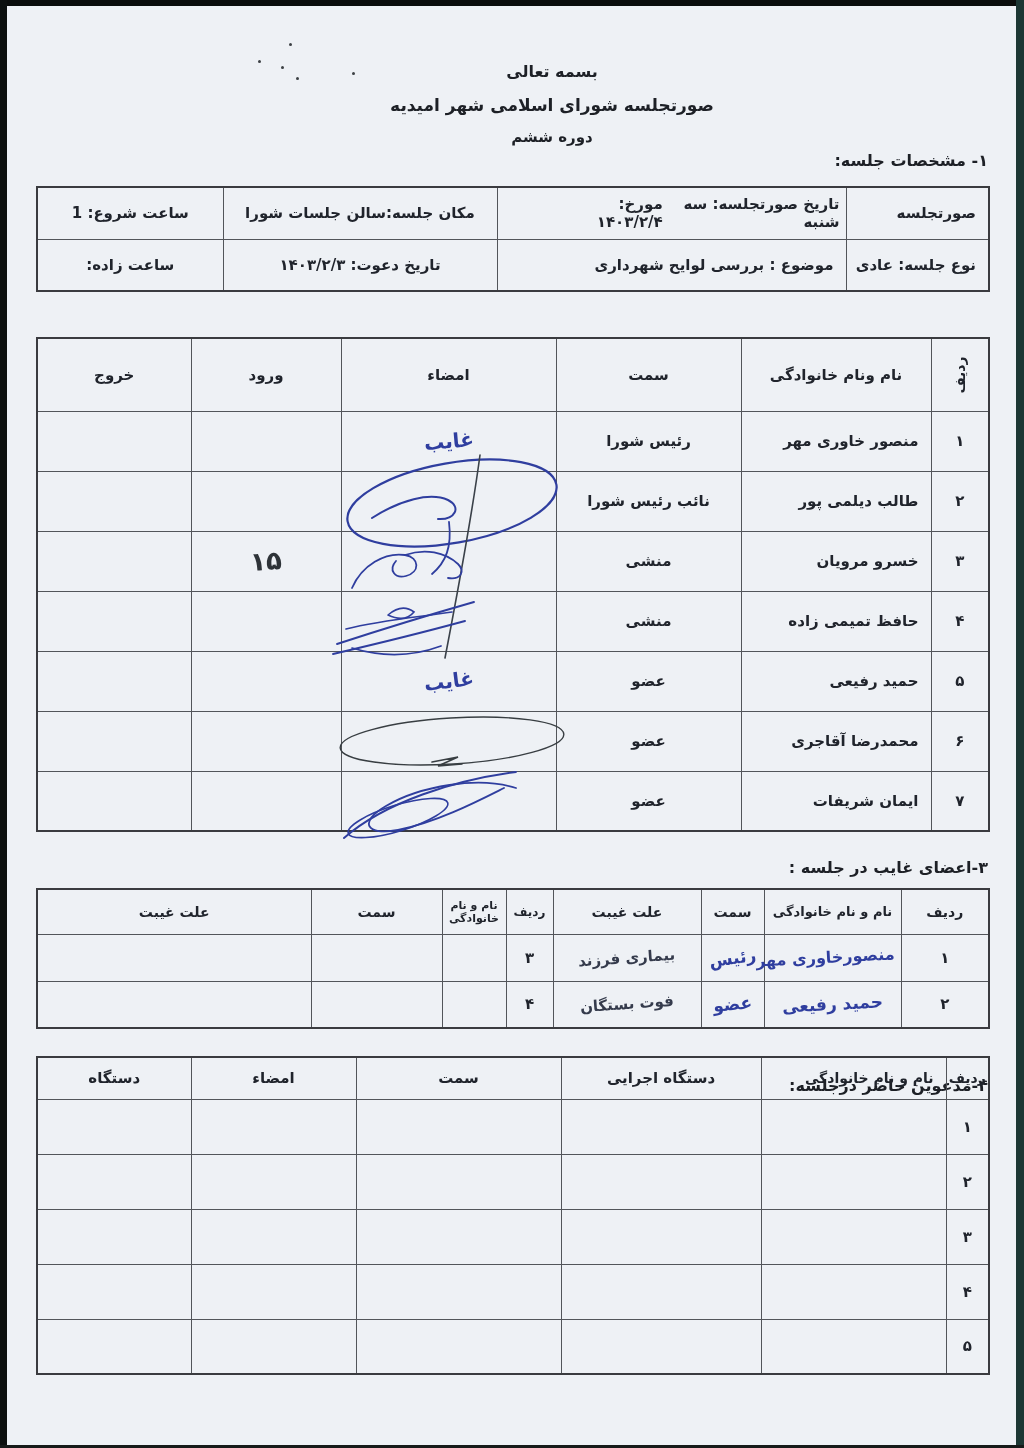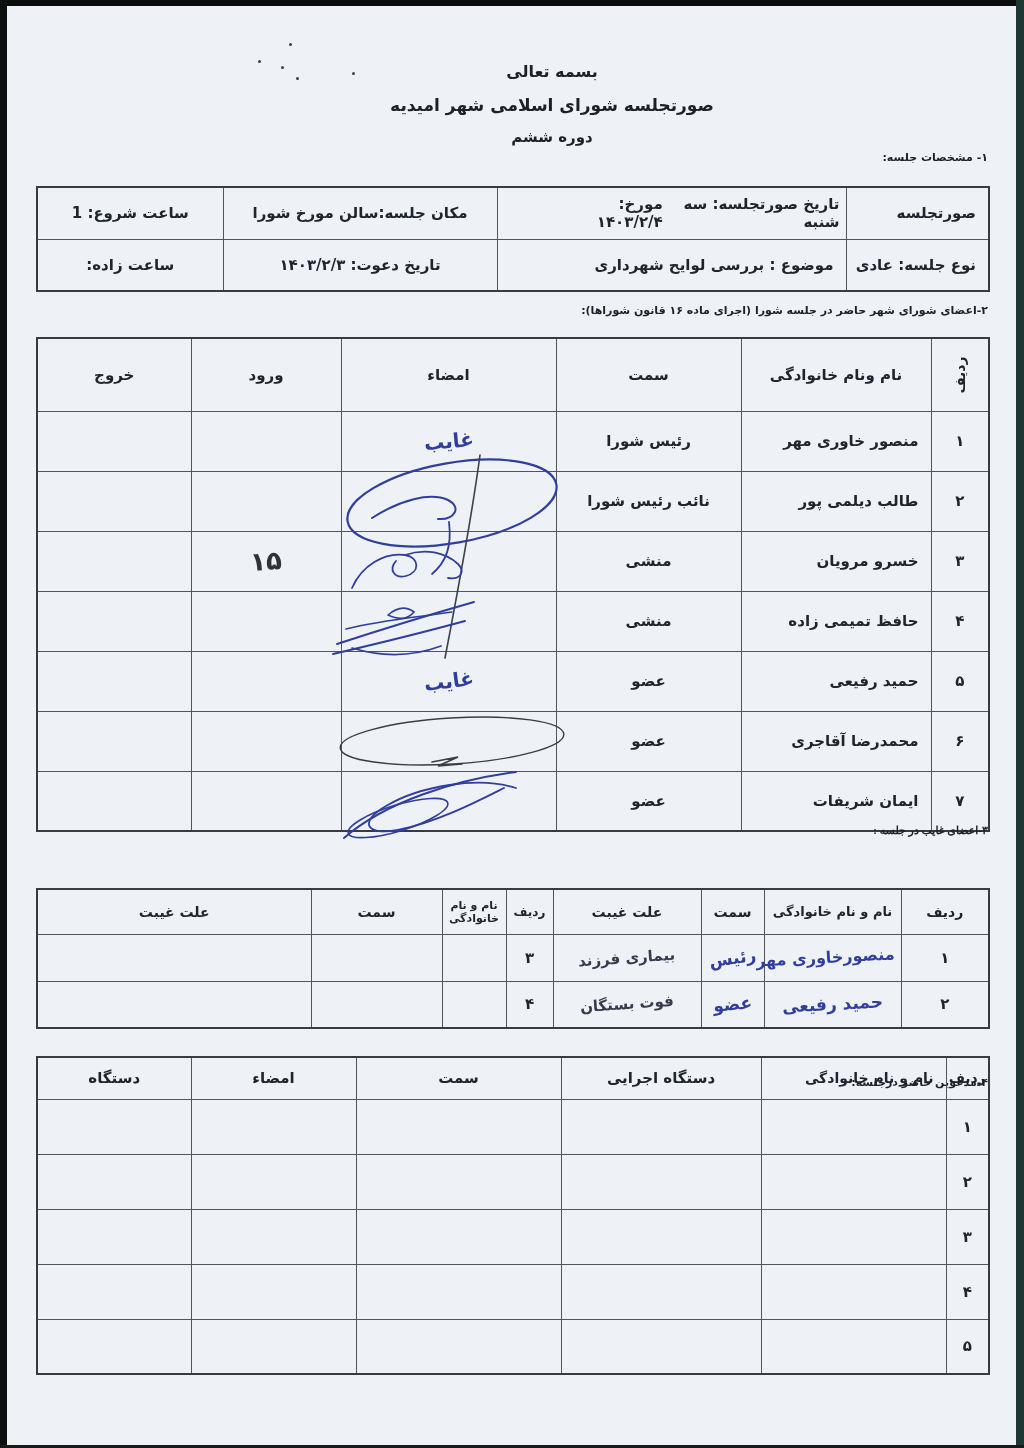--- a/index.html
+++ b/index.html
@@ -7,21 +7,21 @@
   #scan{position:relative;width:1024px;height:1448px;background:#0b0e0d;}
   .paper{position:absolute;left:7px;top:6px;width:1009px;height:1439px;background:#eef1f5;}
   .edge{position:absolute;z-index:5;}
   .edge-top{left:0;top:0;width:1024px;height:6px;background:#0a0d0c;}
   .edge-left{left:0;top:0;width:7px;height:1448px;background:#0c100f;}
   .edge-right{right:0;top:0;width:8px;height:1448px;background:#1c3734;}
   .edge-bottom{left:0;bottom:0;width:1024px;height:3px;background:#161a19;}
   .abs{position:absolute;}
   .txt{color:#1d2026;font-weight:bold;direction:rtl;white-space:nowrap;}
   .center-block{text-align:center;}
-  .sect{right:36px;font-size:11px;}
+  .sect{right:36px;font-size:16px;}
   table{border-collapse:collapse;table-layout:fixed;direction:rtl;position:absolute;background:transparent;border:2px solid #3a3b3f;}
   td,th{border:1px solid #52555a;color:#20242c;font-weight:bold;font-size:15px;padding:0 6px;overflow:visible;vertical-align:middle;}
   .c{text-align:center;}
   .r{text-align:right;padding-right:12px;}
   .flexcell{display:flex;justify-content:space-between;align-items:center;padding-left:56px;}
   .vert{display:inline-block;transform:rotate(-90deg);font-size:14px;}
   .hand{display:inline-block;color:#2f3e9f;font-size:17px;transform:rotate(-3deg);white-space:nowrap;}
   .hand-dark{display:inline-block;color:#353b4c;font-size:15px;transform:rotate(-4deg);white-space:nowrap;}
   .ghayeb{color:#2f3e9f;font-size:20px;font-weight:bold;display:inline-block;}
   .hand-num{display:inline-block;color:#2e3338;font-size:26px;font-weight:bold;transform:rotate(-4deg);}
@@ -55,33 +55,32 @@
       </colgroup>
     <tbody>
         <tr class="h52">
       <td class="r">صورتجلسه</td>
       <td>
         <div class="flexcell">
           <span>تاریخ صورتجلسه: سه شنبه</span>
           <span>مورخ: ۱۴۰۳/۲/۴</span>
         </div>
       </td>
-      <td class="c">مکان جلسه:سالن مورخ شورا</td>
+      <td class="c">مکان جلسه:سالن جلسات شورا</td>
       <td class="c">ساعت شروع: 1</td>
     </tr>
     <tr class="h52">
       <td class="r">نوع جلسه: عادی</td>
       <td class="r">موضوع : بررسی لوایح شهرداری</td>
       <td class="c">تاریخ دعوت: ۱۴۰۳/۲/۳</td>
       <td class="c">ساعت زاده:</td>
     </tr>
   </tbody>
     </table>
 
-  <div class="abs txt sect" style="top:304px;">۲-اعضای شورای شهر حاضر در جلسه شورا (اجرای ماده ۱۶ قانون شوراها):</div>
   <table style="left:36px;top:337px;width:952px;">
     <colgroup>
         <col style="width:58px">
         <col style="width:190px">
         <col style="width:185px">
         <col style="width:215px">
         <col style="width:150px">
         <col style="width:154px">
       </colgroup>
     <tbody>
@@ -171,21 +170,21 @@
 
       <ellipse cx="452" cy="741" rx="112" ry="23" transform="rotate(-3.5 452 741)" stroke="#383e42" stroke-width="1.4"></ellipse>
       <path d="M432,762 l26,-5 l-20,9 l24,-2" stroke="#383e42" stroke-width="1.6"></path>
 
       <path d="M344,838 C385,802 455,780 516,772" stroke="#2f3e9f" stroke-width="1.9"></path>
       <path d="M516,788 C478,776 420,786 386,806 C358,822 366,836 398,830 C438,822 480,800 504,788" stroke="#2f3e9f" stroke-width="1.8"></path>
       <ellipse cx="398" cy="818" rx="52" ry="13" transform="rotate(-17 398 818)" stroke="#2f3e9f" stroke-width="1.6"></ellipse>
     </g>
   </svg>
 
-  <div class="abs txt sect" style="top:824px;font-family:Liberation Serif, serif;">۳-اعضای غایب در جلسه :</div>
+  <div class="abs txt sect" style="top:858px;">۳-اعضای غایب در جلسه :</div>
   <table style="left:36px;top:888px;width:952px;">
     <colgroup>
         <col style="width:88px">
         <col style="width:137px">
         <col style="width:63px">
         <col style="width:148px">
         <col style="width:47px">
         <col style="width:64px">
         <col style="width:131px">
         <col style="width:274px">

